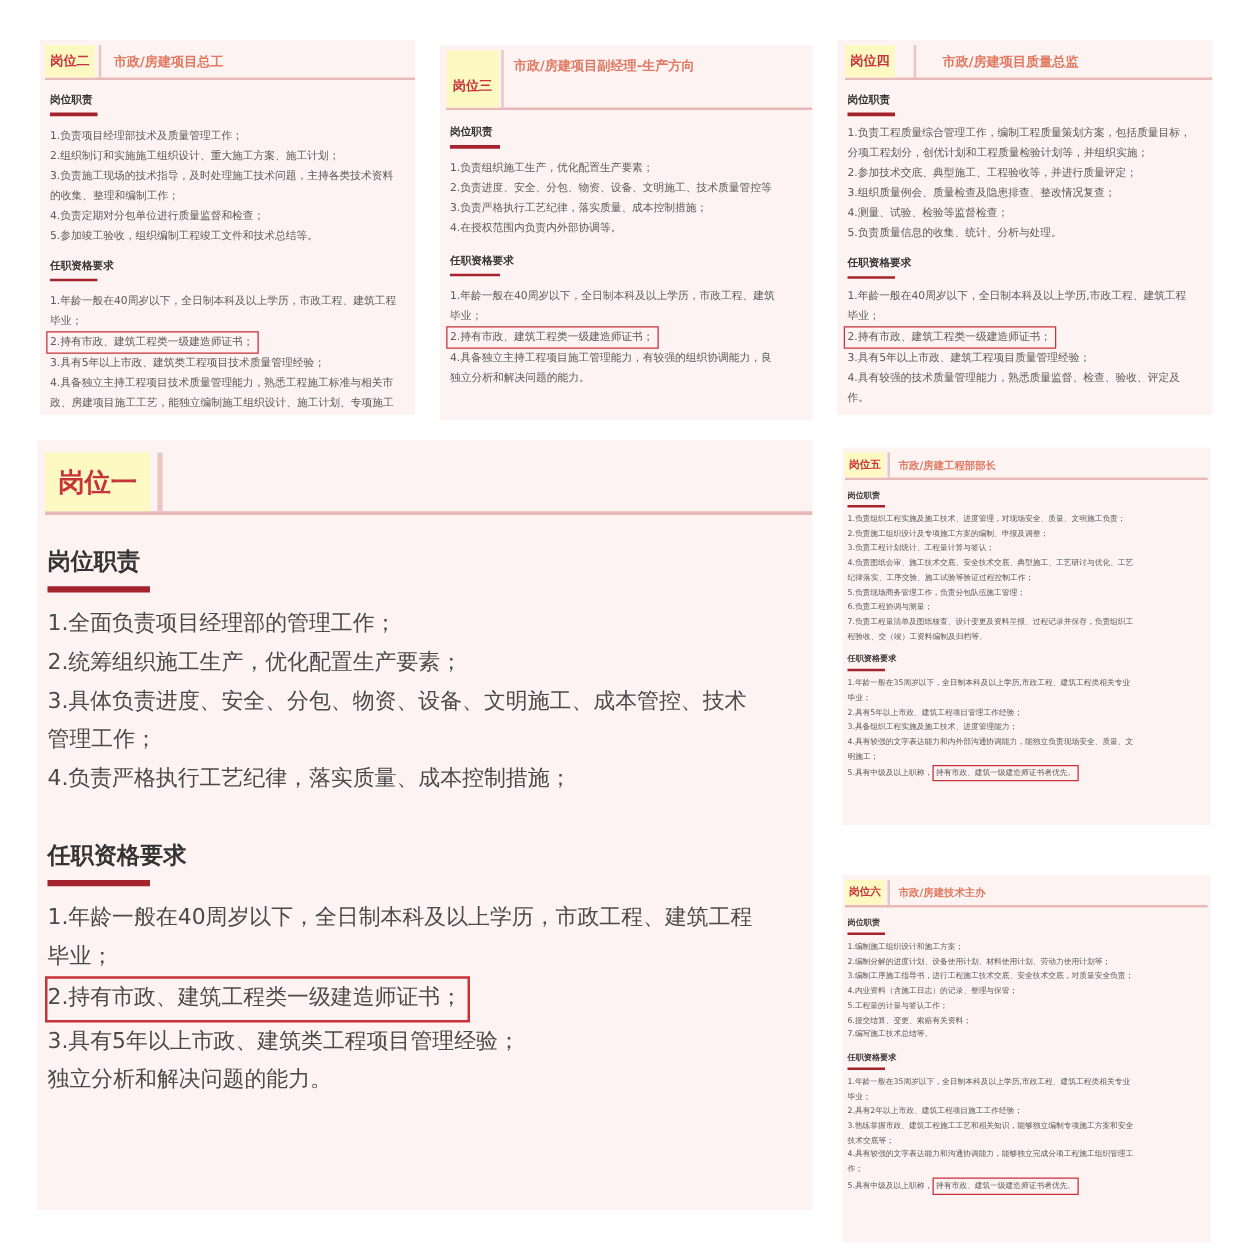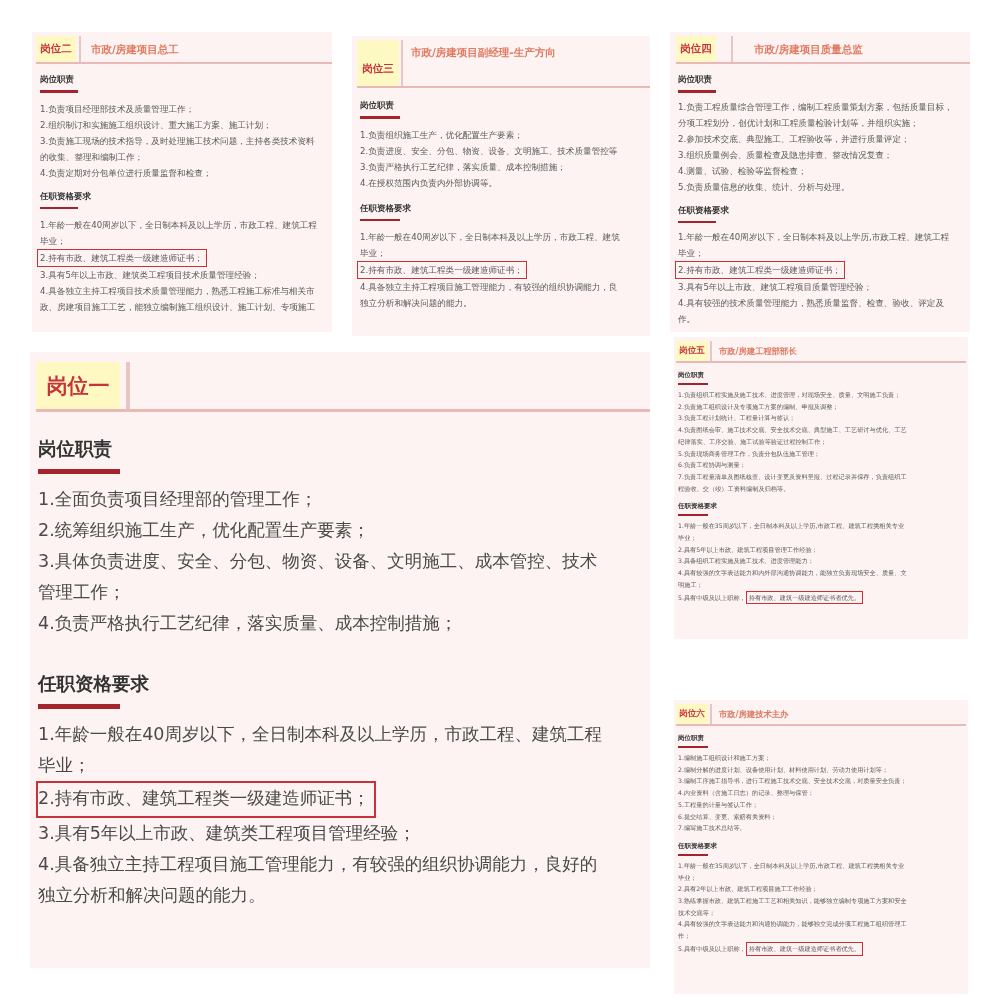--- a/index.html
+++ b/index.html
@@ -96,21 +96,21 @@
   #p1 .sep { width: 4px; margin-left: 6px; }
   #p1 .title { font-size: 21px; padding: 11px 0 0 16px; }
   #p1 .sec { padding-left: 8px; }
   #p1 .sec-title { font-size: 18.5px; margin-top: 24px; }
   #p1 .sec-bar { width: 82px; height: 5px; margin: 8px 0 10px 0; }
   #p1 .item { line-height: 31px; }
   #p1 .sec-gap { height: 8px; }
   #p1 .hl { padding: 0 4px 2px 0; margin-left: -2px; border-width: 2px; }
 
   
-  #p5 { left: 674px; top: 337px; width: 294px; height: 302px; font-size: 6.2px; }
+  #p5 { left: 674px; top: 358px; width: 294px; height: 302px; font-size: 6.2px; }
   #p5 .head { margin: 4px 0 0 2px; height: 22px; width: 290px; }
   #p5 .badge { width: 32px; font-size: 8.5px; }
   #p5 .sep { width: 2px; margin-left: 2px; }
   #p5 .title { font-size: 8.3px; padding: 5px 0 0 7px; }
   #p5 .sec { padding-left: 4px; }
   #p5 .sec-title { font-size: 6.5px; margin-top: 8px; }
   #p5 .sec-bar { width: 30px; height: 2px; margin: 3px 0 4px 0; }
   #p5 .item { line-height: 11.7px; }
   #p5 .hl { padding: 0 2px; }
 
@@ -136,20 +136,21 @@
     <div class="title">市政/房建项目总工</div>
   </div>
   <div class="sec">
     <div class="sec-title">岗位职责</div>
     <span class="sec-bar"></span>
     <div class="item">1.负责项目经理部技术及质量管理工作；</div>
     <div class="item">2.组织制订和实施施工组织设计、重大施工方案、施工计划；</div>
     <div class="item">3.负责施工现场的技术指导，及时处理施工技术问题，主持各类技术资料</div>
     <div class="item">的收集、整理和编制工作；</div>
     <div class="item">4.负责定期对分包单位进行质量监督和检查；</div>
+    <div class="item">5.参加竣工验收，组织编制工程竣工文件和技术总结等。</div>
   </div>
   <div class="sec">
     <div class="sec-title">任职资格要求</div>
     <span class="sec-bar"></span>
     <div class="item">1.年龄一般在40周岁以下，全日制本科及以上学历，市政工程、建筑工程</div>
     <div class="item">毕业；</div>
     <div class="item"><span class="hl">2.持有市政、建筑工程类一级建造师证书；</span></div>
     <div class="item">3.具有5年以上市政、建筑类工程项目技术质量管理经验；</div>
     <div class="item">4.具备独立主持工程项目技术质量管理能力，熟悉工程施工标准与相关市</div>
     <div class="item">政、房建项目施工工艺，能独立编制施工组织设计、施工计划、专项施工</div>
@@ -224,21 +225,20 @@
     <div class="item">4.负责严格执行工艺纪律，落实质量、成本控制措施；</div>
   </div>
   <div class="sec-gap"></div>
   <div class="sec">
     <div class="sec-title">任职资格要求</div>
     <span class="sec-bar"></span>
     <div class="item">1.年龄一般在40周岁以下，全日制本科及以上学历，市政工程、建筑工程</div>
     <div class="item">毕业；</div>
     <div class="item"><span class="hl">2.持有市政、建筑工程类一级建造师证书；</span></div>
     <div class="item">3.具有5年以上市政、建筑类工程项目管理经验；</div>
-    <div class="item">4.具备独立主持工程项目施工管理能力，有较强的组织协调能力，良好的</div>
     <div class="item">独立分析和解决问题的能力。</div>
   </div>
 </div>
 
 <div class="panel" id="p5">
   <div class="head">
     <div class="badge">岗位五</div>
     <div class="sep"></div>
     <div class="title">市政/房建工程部部长</div>
   </div>

